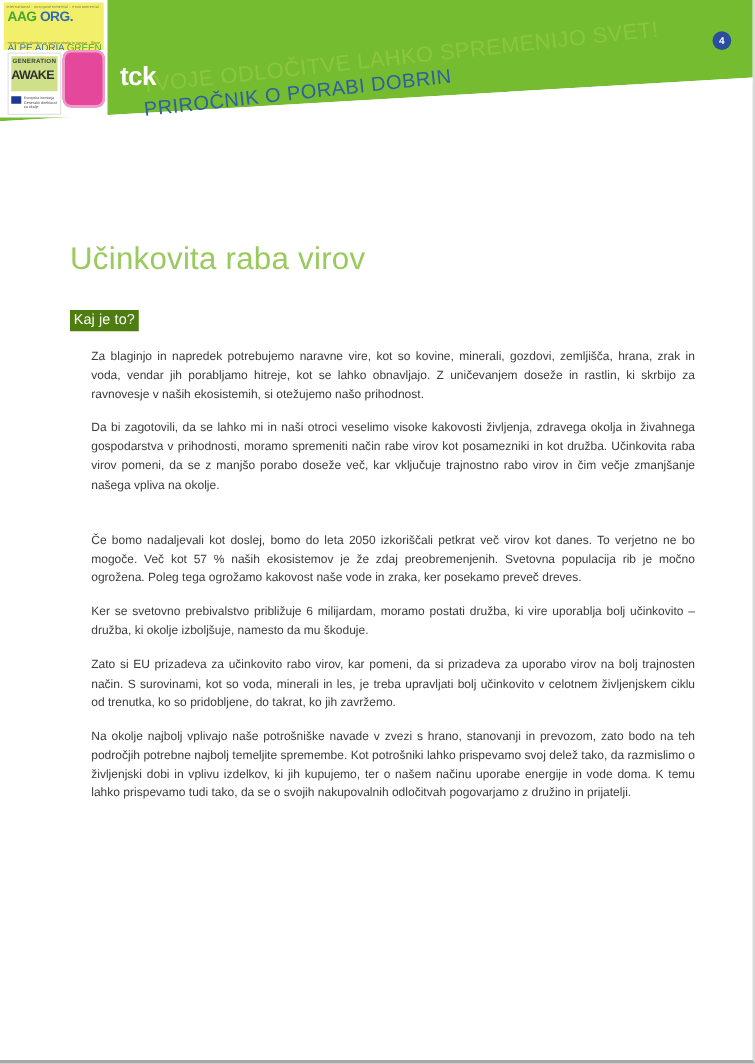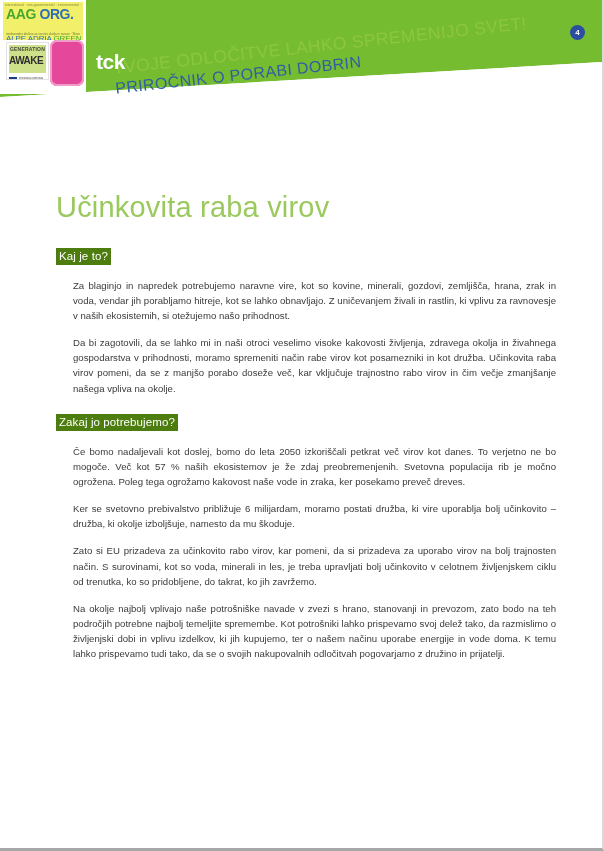--- a/index.html
+++ b/index.html
@@ -69,21 +69,21 @@
     line-height: 4px;
     color: #7a7a3c;
     letter-spacing: .2px;
     white-space: nowrap;
     overflow: hidden;
   }
   .logo-aag-main {
     position: absolute;
     left: 3px;
     top: 5px;
-    font-size: 14px;
+    font-size: 11px;
     font-weight: bold;
     line-height: 15px;
     letter-spacing: -0.4px;
     white-space: nowrap;
   }
   .logo-aag-main .g1 { color: #46a832; }
   .logo-aag-main .g2 { color: #2f6fb5; }
   .logo-aag-sub {
     position: absolute;
     left: 3px;
@@ -106,21 +106,21 @@
     color: #6b7a33;
     white-space: nowrap;
     overflow: hidden;
   }
 
   .logo-ga {
     position: absolute;
     left: 6px;
     top: 42px;
     width: 43px;
-    height: 38px;
+    height: 50px;
     background: #ffffff;
     border: 1px solid #e3e3e3;
     overflow: hidden;
     box-sizing: border-box;
   }
   .logo-ga-box {
     position: absolute;
     left: 2px;
     top: 2px;
     width: 37px;
@@ -239,21 +239,21 @@
     position: absolute;
     left: 0;
     top: 130px;
     width: 604px;
   }
 
   .doc-title {
     position: absolute;
     left: 56px;
     top: 60px;
-    font-size: 29px;
+    font-size: 25px;
     line-height: 34px;
     color: #9ac95e;
     font-weight: normal;
     letter-spacing: 0.2px;
     margin: 0;
   }
 
   .section {
     position: absolute;
     left: 56px;
@@ -336,27 +336,26 @@
     <div class="page-badge">4</div>
   </div>
 
   <div class="content">
 
     <h1 class="doc-title">Učinkovita raba virov</h1>
 
     <div class="section" style="top:116px;">
       <h2 class="section-heading">Kaj je to?</h2>
       <div class="para-block">
-        <p class="para">Za blaginjo in napredek potrebujemo naravne vire, kot so kovine, minerali, gozdovi, zemljišča, hrana, zrak in voda, vendar jih porabljamo hitreje, kot se lahko obnavljajo. Z uničevanjem živali in rastlin, ki vplivu za ravnovesje v naših ekosistemih, si otežujemo našo prihodnost.</p>
+        <p class="para">Za blaginjo in napredek potrebujemo naravne vire, kot so kovine, minerali, gozdovi, zemljišča, hrana, zrak in voda, vendar jih porabljamo hitreje, kot se lahko obnavljajo. Z uničevanjem doseže in rastlin, ki skrbijo za ravnovesje v naših ekosistemih, si otežujemo našo prihodnost.</p>
         <p class="para">Da bi zagotovili, da se lahko mi in naši otroci veselimo visoke kakovosti življenja, zdravega okolja in živahnega gospodarstva v prihodnosti, moramo spremeniti način rabe virov kot posamezniki in kot družba. Učinkovita raba virov pomeni, da se z manjšo porabo doseže več, kar vključuje trajnostno rabo virov in čim večje zmanjšanje našega vpliva na okolje.</p>
       </div>
     </div>
 
     <div class="section" style="top:282px;">
-      <h2 class="section-heading">Zakaj jo potrebujemo?</h2>
       <div class="para-block">
         <p class="para">Če bomo nadaljevali kot doslej, bomo do leta 2050 izkoriščali petkrat več virov kot danes. To verjetno ne bo mogoče. Več kot 57 % naših ekosistemov je že zdaj preobremenjenih. Svetovna populacija rib je močno ogrožena. Poleg tega ogrožamo kakovost naše vode in zraka, ker posekamo preveč dreves.</p>
         <p class="para">Ker se svetovno prebivalstvo približuje 6 milijardam, moramo postati družba, ki vire uporablja bolj učinkovito – družba, ki okolje izboljšuje, namesto da mu škoduje.</p>
         <p class="para">Zato si EU prizadeva za učinkovito rabo virov, kar pomeni, da si prizadeva za uporabo virov na bolj trajnosten način. S surovinami, kot so voda, minerali in les, je treba upravljati bolj učinkovito v celotnem življenjskem ciklu od trenutka, ko so pridobljene, do takrat, ko jih zavržemo.</p>
         <p class="para">Na okolje najbolj vplivajo naše potrošniške navade v zvezi s hrano, stanovanji in prevozom, zato bodo na teh področjih potrebne najbolj temeljite spremembe. Kot potrošniki lahko prispevamo svoj delež tako, da razmislimo o življenjski dobi in vplivu izdelkov, ki jih kupujemo, ter o našem načinu uporabe energije in vode doma. K temu lahko prispevamo tudi tako, da se o svojih nakupovalnih odločitvah pogovarjamo z družino in prijatelji.</p>
       </div>
     </div>
 
     <div class="section" style="top:568px;">
       <div class="para-block">

